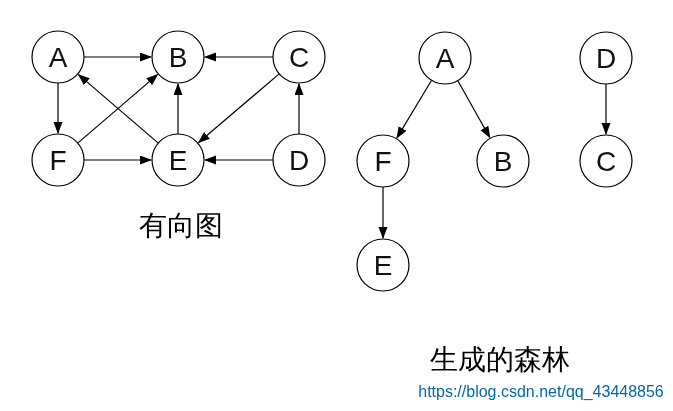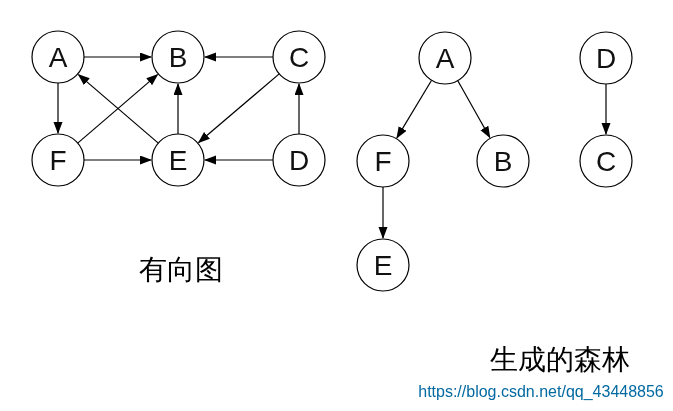--- a/index.html
+++ b/index.html
@@ -28,22 +28,22 @@
     text-anchor: middle;
   }
   .caption {
     position: absolute;
     transform: translateX(-50%);
     font-size: 28px;
     line-height: 30px;
     color: #000000;
     white-space: nowrap;
   }
-  .caption-directed { left: 181px; top: 211px; margin-top: 44px; }
-  .caption-forest   { left: 560px; top: 345px; }
+  .caption-directed { left: 181px; top: 211px; }
+  .caption-forest   { left: 500px; top: 345px; }
   .watermark {
     position: absolute;
     left: 541px;
     top: 382px;
     transform: translateX(-50%);
     font-size: 16px;
     line-height: 20px;
     white-space: nowrap;
   }
 </style>

